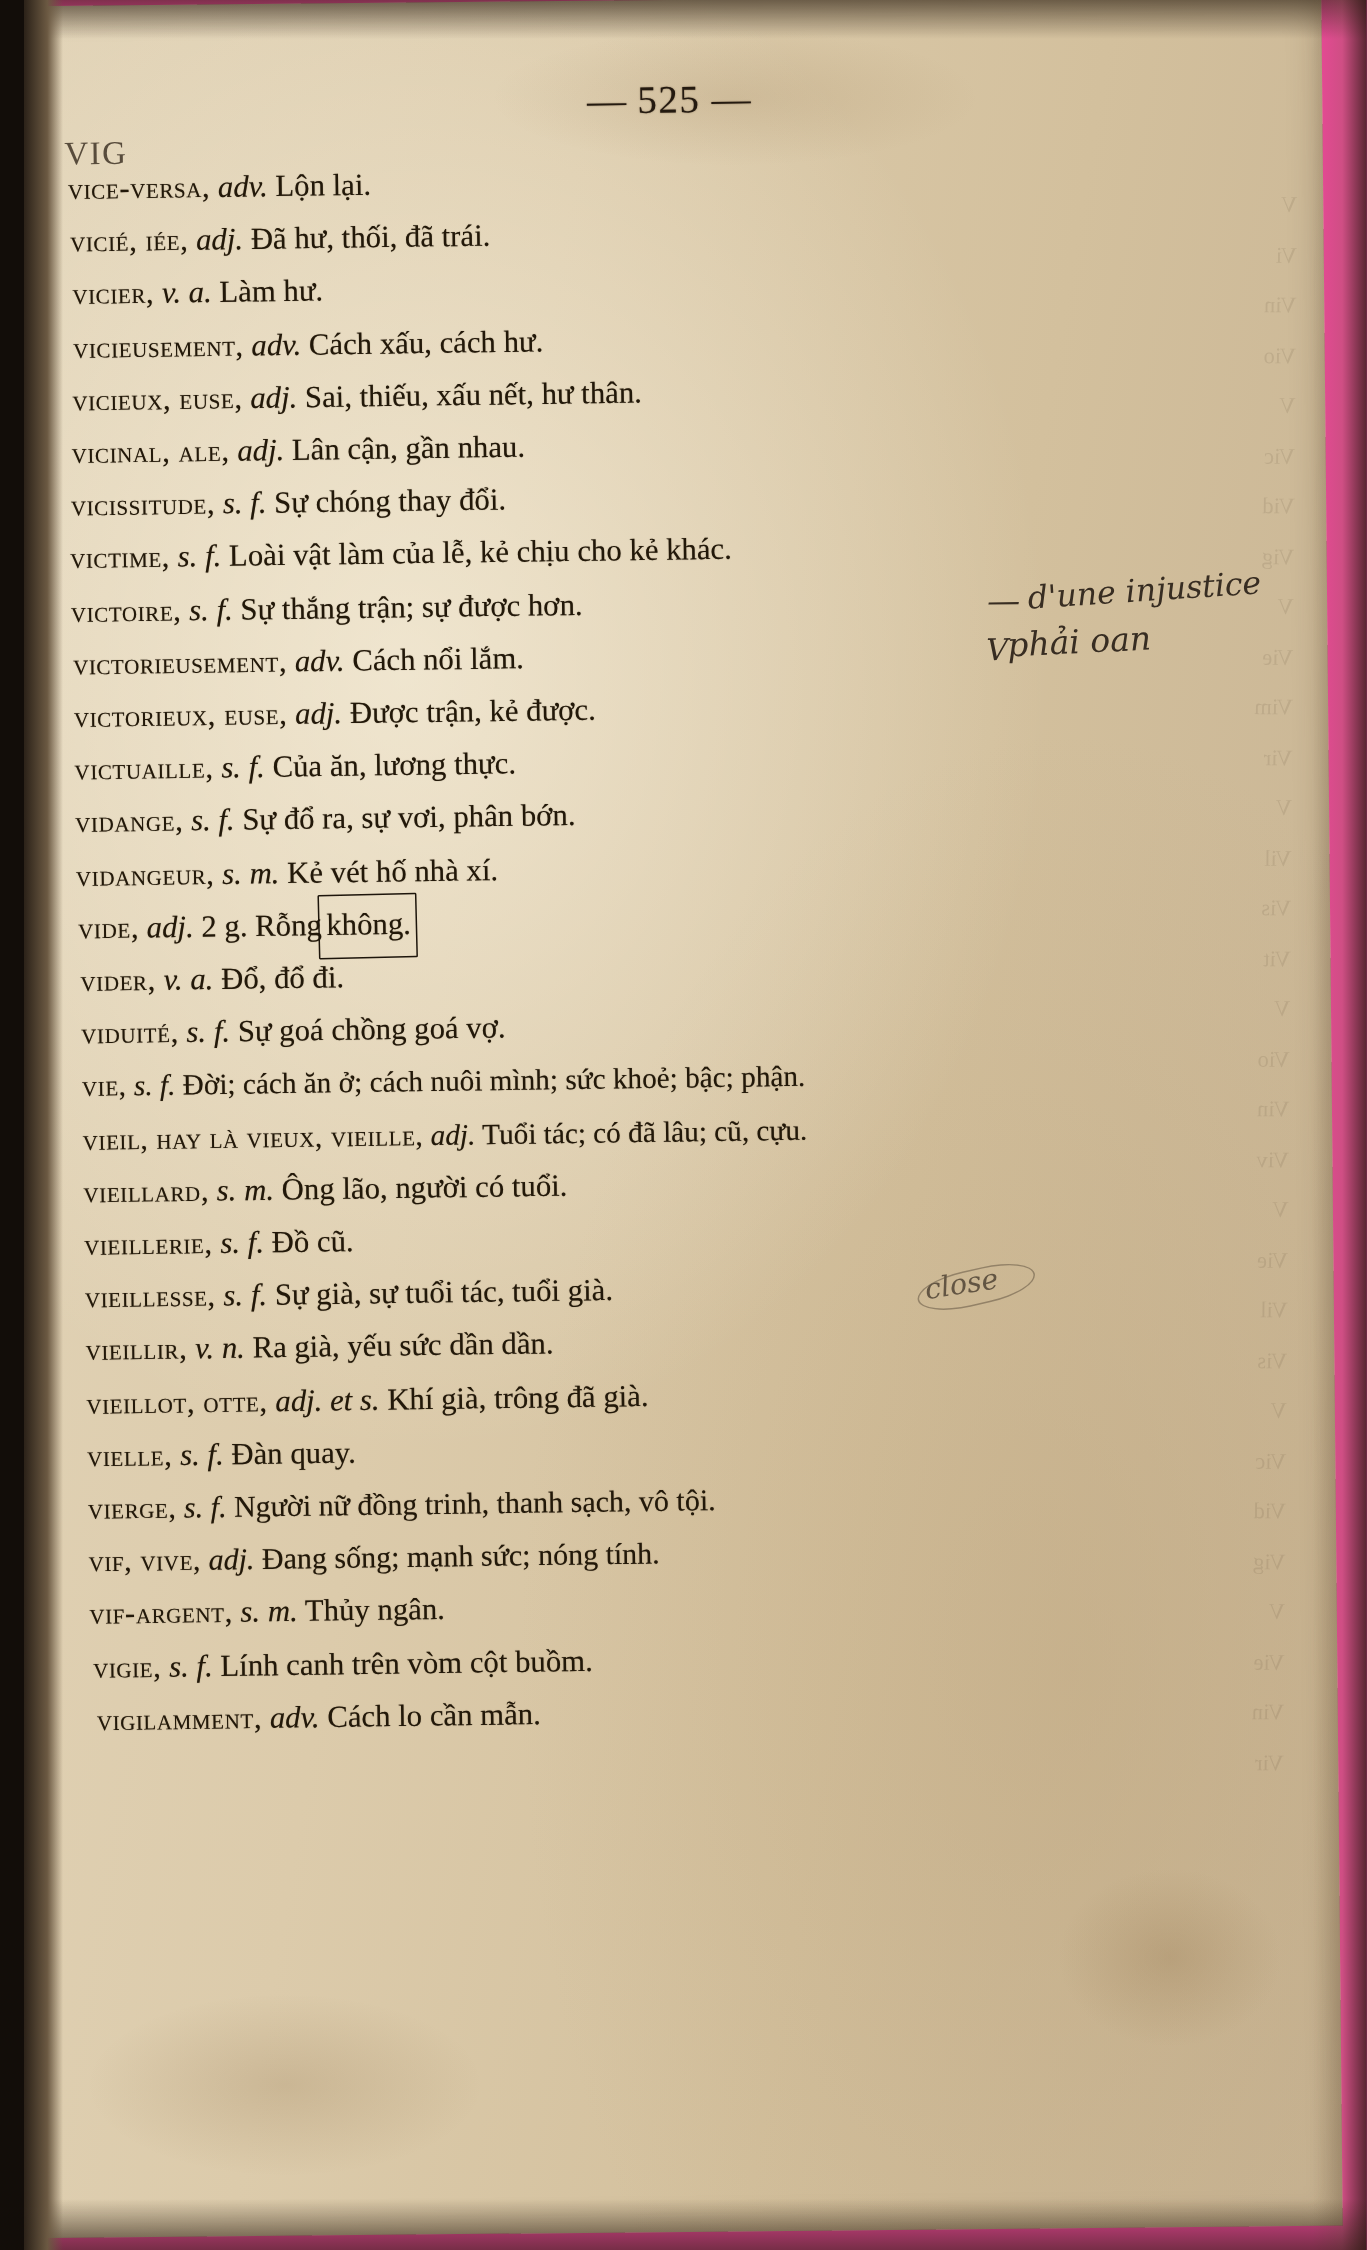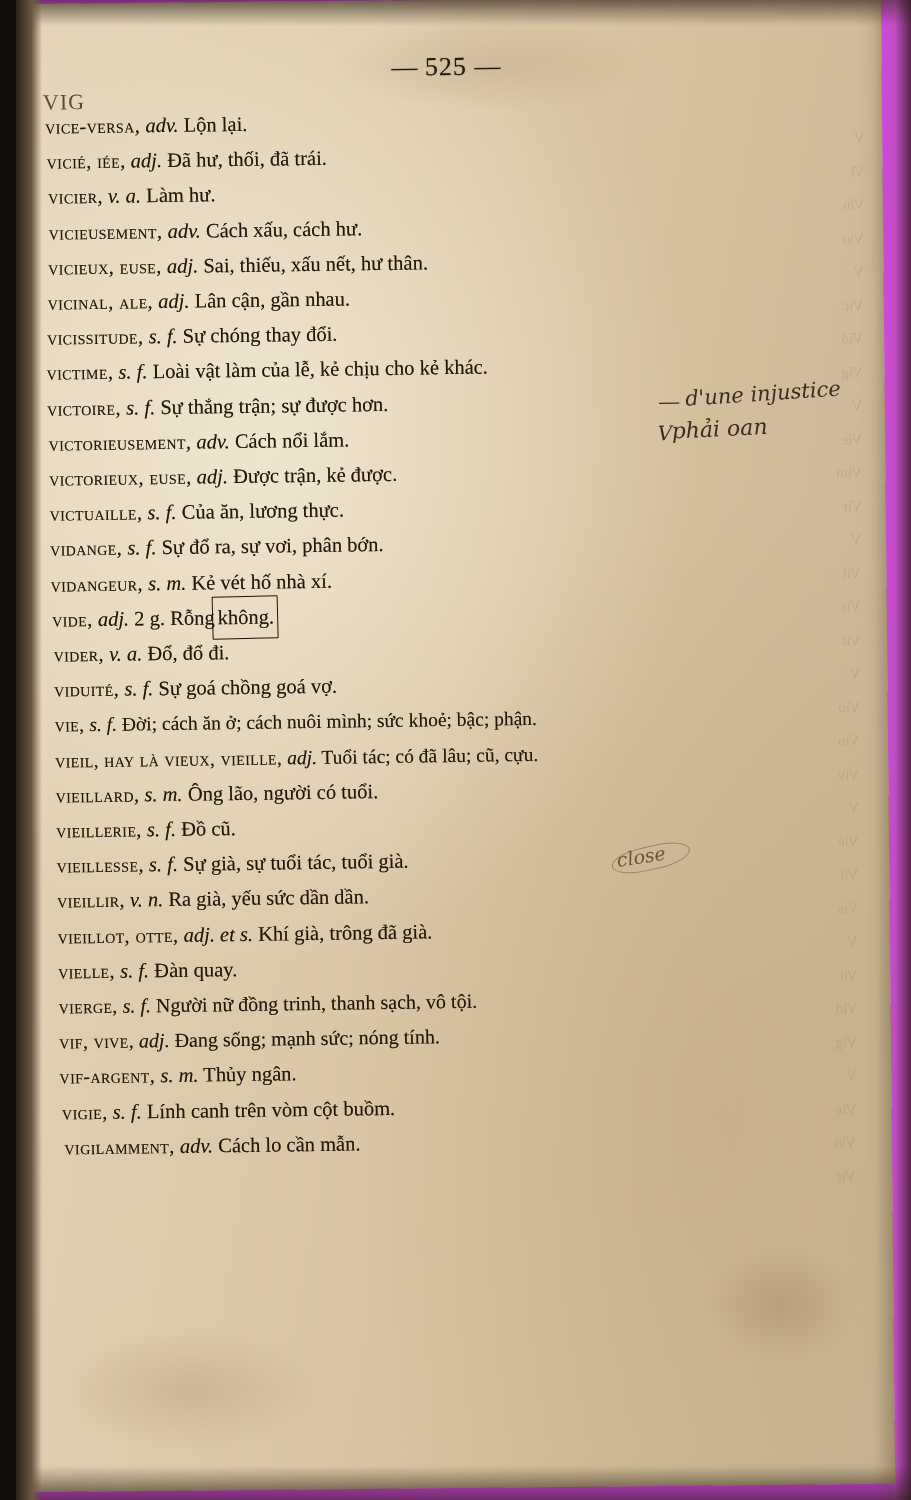--- a/index.html
+++ b/index.html
@@ -5,21 +5,21 @@
   html, body {
     margin: 0;
     padding: 0;
     background: #1a1410;
   }
   #page {
     position: relative;
     width: 911px;
     height: 1500px;
     overflow: hidden;
-    background: #d946ef;
+    background: #ec4899;
     font-family: "Liberation Serif", serif;
   }
   
   #paper {
     position: absolute;
     left: 8px;
     top: 0px;
     width: 880px;
     height: 1488px;
     background:

